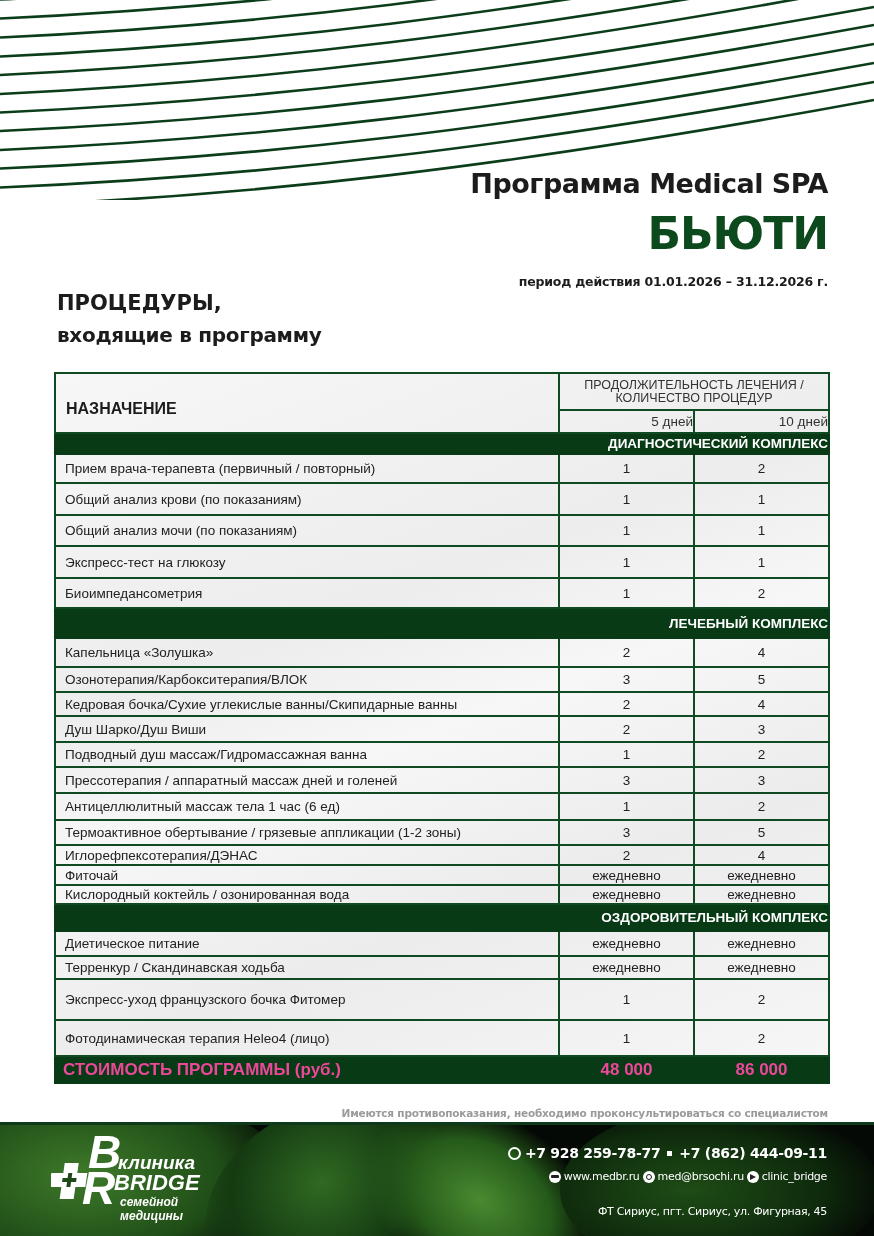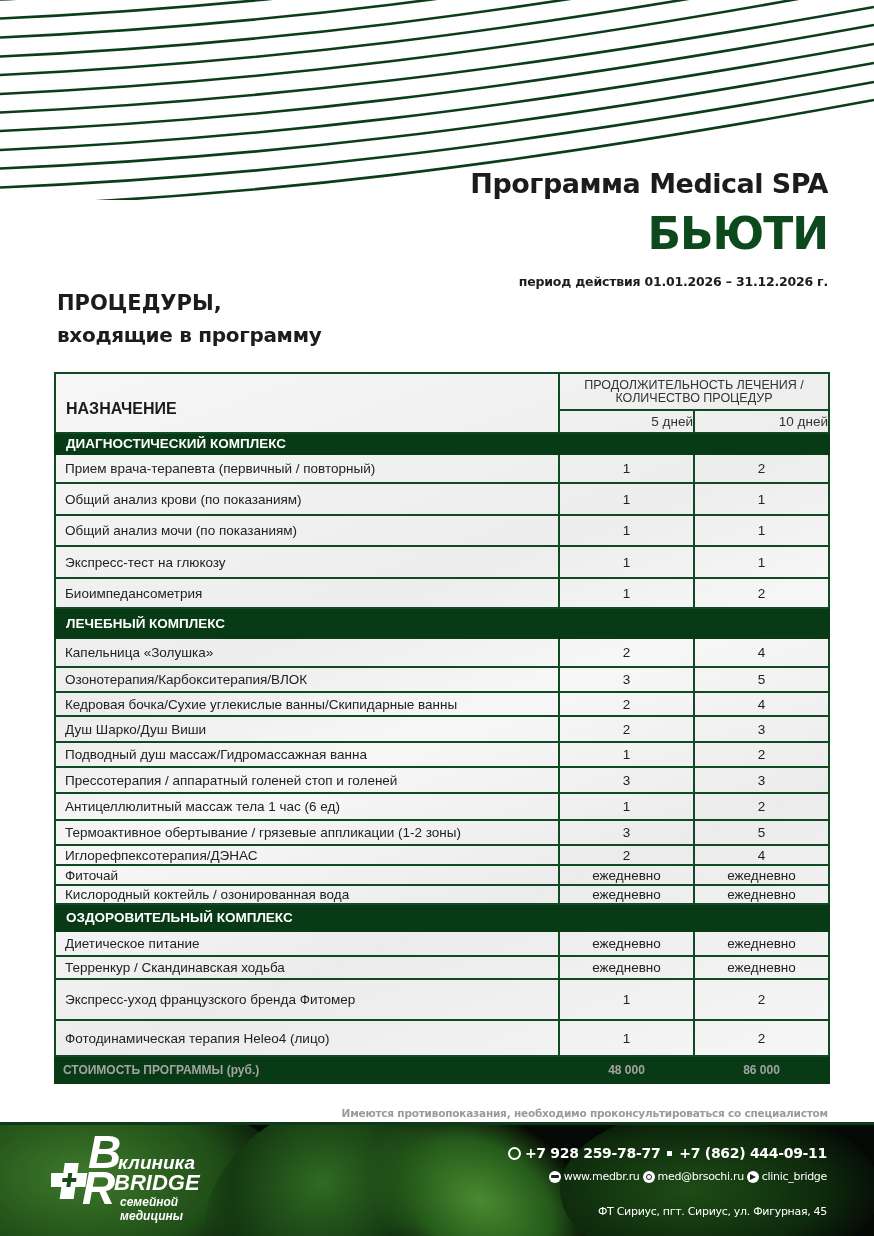--- a/index.html
+++ b/index.html
@@ -21,24 +21,24 @@
   .table-bg { position: absolute; left: 0; top: 0; width: 774px; height: 710px;
     background:
       linear-gradient(160deg, rgba(255,255,255,0) 0%, rgba(230,230,230,0.6) 35%, rgba(255,255,255,0) 50%, rgba(225,225,225,0.5) 70%, rgba(255,255,255,0) 100%),
       #f7f7f7; }
   table { position: relative; width: 774px; border-collapse: collapse; table-layout: fixed; }
   td, th { border: 2px solid #0f4a22; font-weight: normal; font-family: "Liberation Sans", sans-serif; font-size: 13.5px; color: #222; }
   col.c1 { width: 504px; } col.c2 { width: 135px; } col.c3 { width: 135px; }
   .hdr-main { font-weight: bold; font-size: 16px; text-align: left; padding-left: 10px; padding-top: 12px; color: #1c1c1c; }
   .hdr-dur { font-size: 12.5px; line-height: 13px; text-align: center; color: #333; padding: 3px 4px; }
   .hdr-col { font-size: 13.5px; text-align: right; color: #333; border-radius: 11px; }
-  tr.section td { background: #083a15; color: #fff; font-weight: bold; font-size: 13.5px; padding-left: 10px; border-color: #083a15; }
+  tr.section td { background: #083a15; color: #fff; font-weight: bold; font-size: 13.5px; padding-left: 27px; border-color: #083a15; text-align: right; }
   td.name { padding-left: 9px; text-align: left; }
   td.val { text-align: center; }
-  tr.total td { background: #083a15; color: #a3a3a3; font-weight: bold; font-size: 12px; border-color: #083a15; }
+  tr.total td { background: #083a15; color: #ec4899; font-weight: bold; font-size: 17px; border-color: #083a15; }
   tr.total td.name { padding-left: 7px; }
 
   .disclaimer { position: absolute; right: 46px; top: 1107px; font-family: "DejaVu Sans", sans-serif; font-weight: bold; font-size: 10.5px; color: #9a9a9a; letter-spacing: -0.2px; }
 
   .footer { position: absolute; left: 0; top: 1122px; width: 874px; height: 114px; overflow: hidden;
     background: #050905; border-top: 3px solid #0d3a1a; }
   .leaf { position: absolute; border-radius: 50%; }
   .logo { position: absolute; left: 48px; top: 10px; width: 190px; height: 90px; color: #fff; }
   .logo .cross { position: absolute; left: 3px; top: 26px; width: 40px; height: 40px; }
   .logo .bigB { position: absolute; left: 40px; top: -6px; font-family: "Liberation Sans", sans-serif; font-style: italic; font-weight: bold; font-size: 46px; line-height: 46px; }
@@ -158,21 +158,21 @@
           <td class="name">Душ Шарко/Душ Виши</td>
           <td class="val">2</td>
           <td class="val">3</td>
         </tr>
     <tr style="height:25px">
           <td class="name">Подводный душ массаж/Гидромассажная ванна</td>
           <td class="val">1</td>
           <td class="val">2</td>
         </tr>
     <tr style="height:26px">
-          <td class="name">Прессотерапия / аппаратный голеней стоп и голеней</td>
+          <td class="name">Прессотерапия / аппаратный массаж дней и голеней</td>
           <td class="val">3</td>
           <td class="val">3</td>
         </tr>
     <tr style="height:27px">
           <td class="name">Антицеллюлитный массаж тела 1 час (6 ед)</td>
           <td class="val">1</td>
           <td class="val">2</td>
         </tr>
     <tr style="height:25px">
           <td class="name">Термоактивное обертывание / грязевые аппликации (1-2 зоны)</td>
@@ -202,21 +202,21 @@
           <td class="name">Диетическое питание</td>
           <td class="val">ежедневно</td>
           <td class="val">ежедневно</td>
         </tr>
     <tr style="height:23px">
           <td class="name">Терренкур / Скандинавская ходьба</td>
           <td class="val">ежедневно</td>
           <td class="val">ежедневно</td>
         </tr>
     <tr style="height:41px">
-          <td class="name">Экспресс-уход французского бренда Фитомер</td>
+          <td class="name">Экспресс-уход французского бочка Фитомер</td>
           <td class="val">1</td>
           <td class="val">2</td>
         </tr>
     <tr style="height:36px">
           <td class="name">Фотодинамическая  терапия Heleo4 (лицо)</td>
           <td class="val">1</td>
           <td class="val">2</td>
         </tr>
 
     <tr class="total" style="height:27px">

